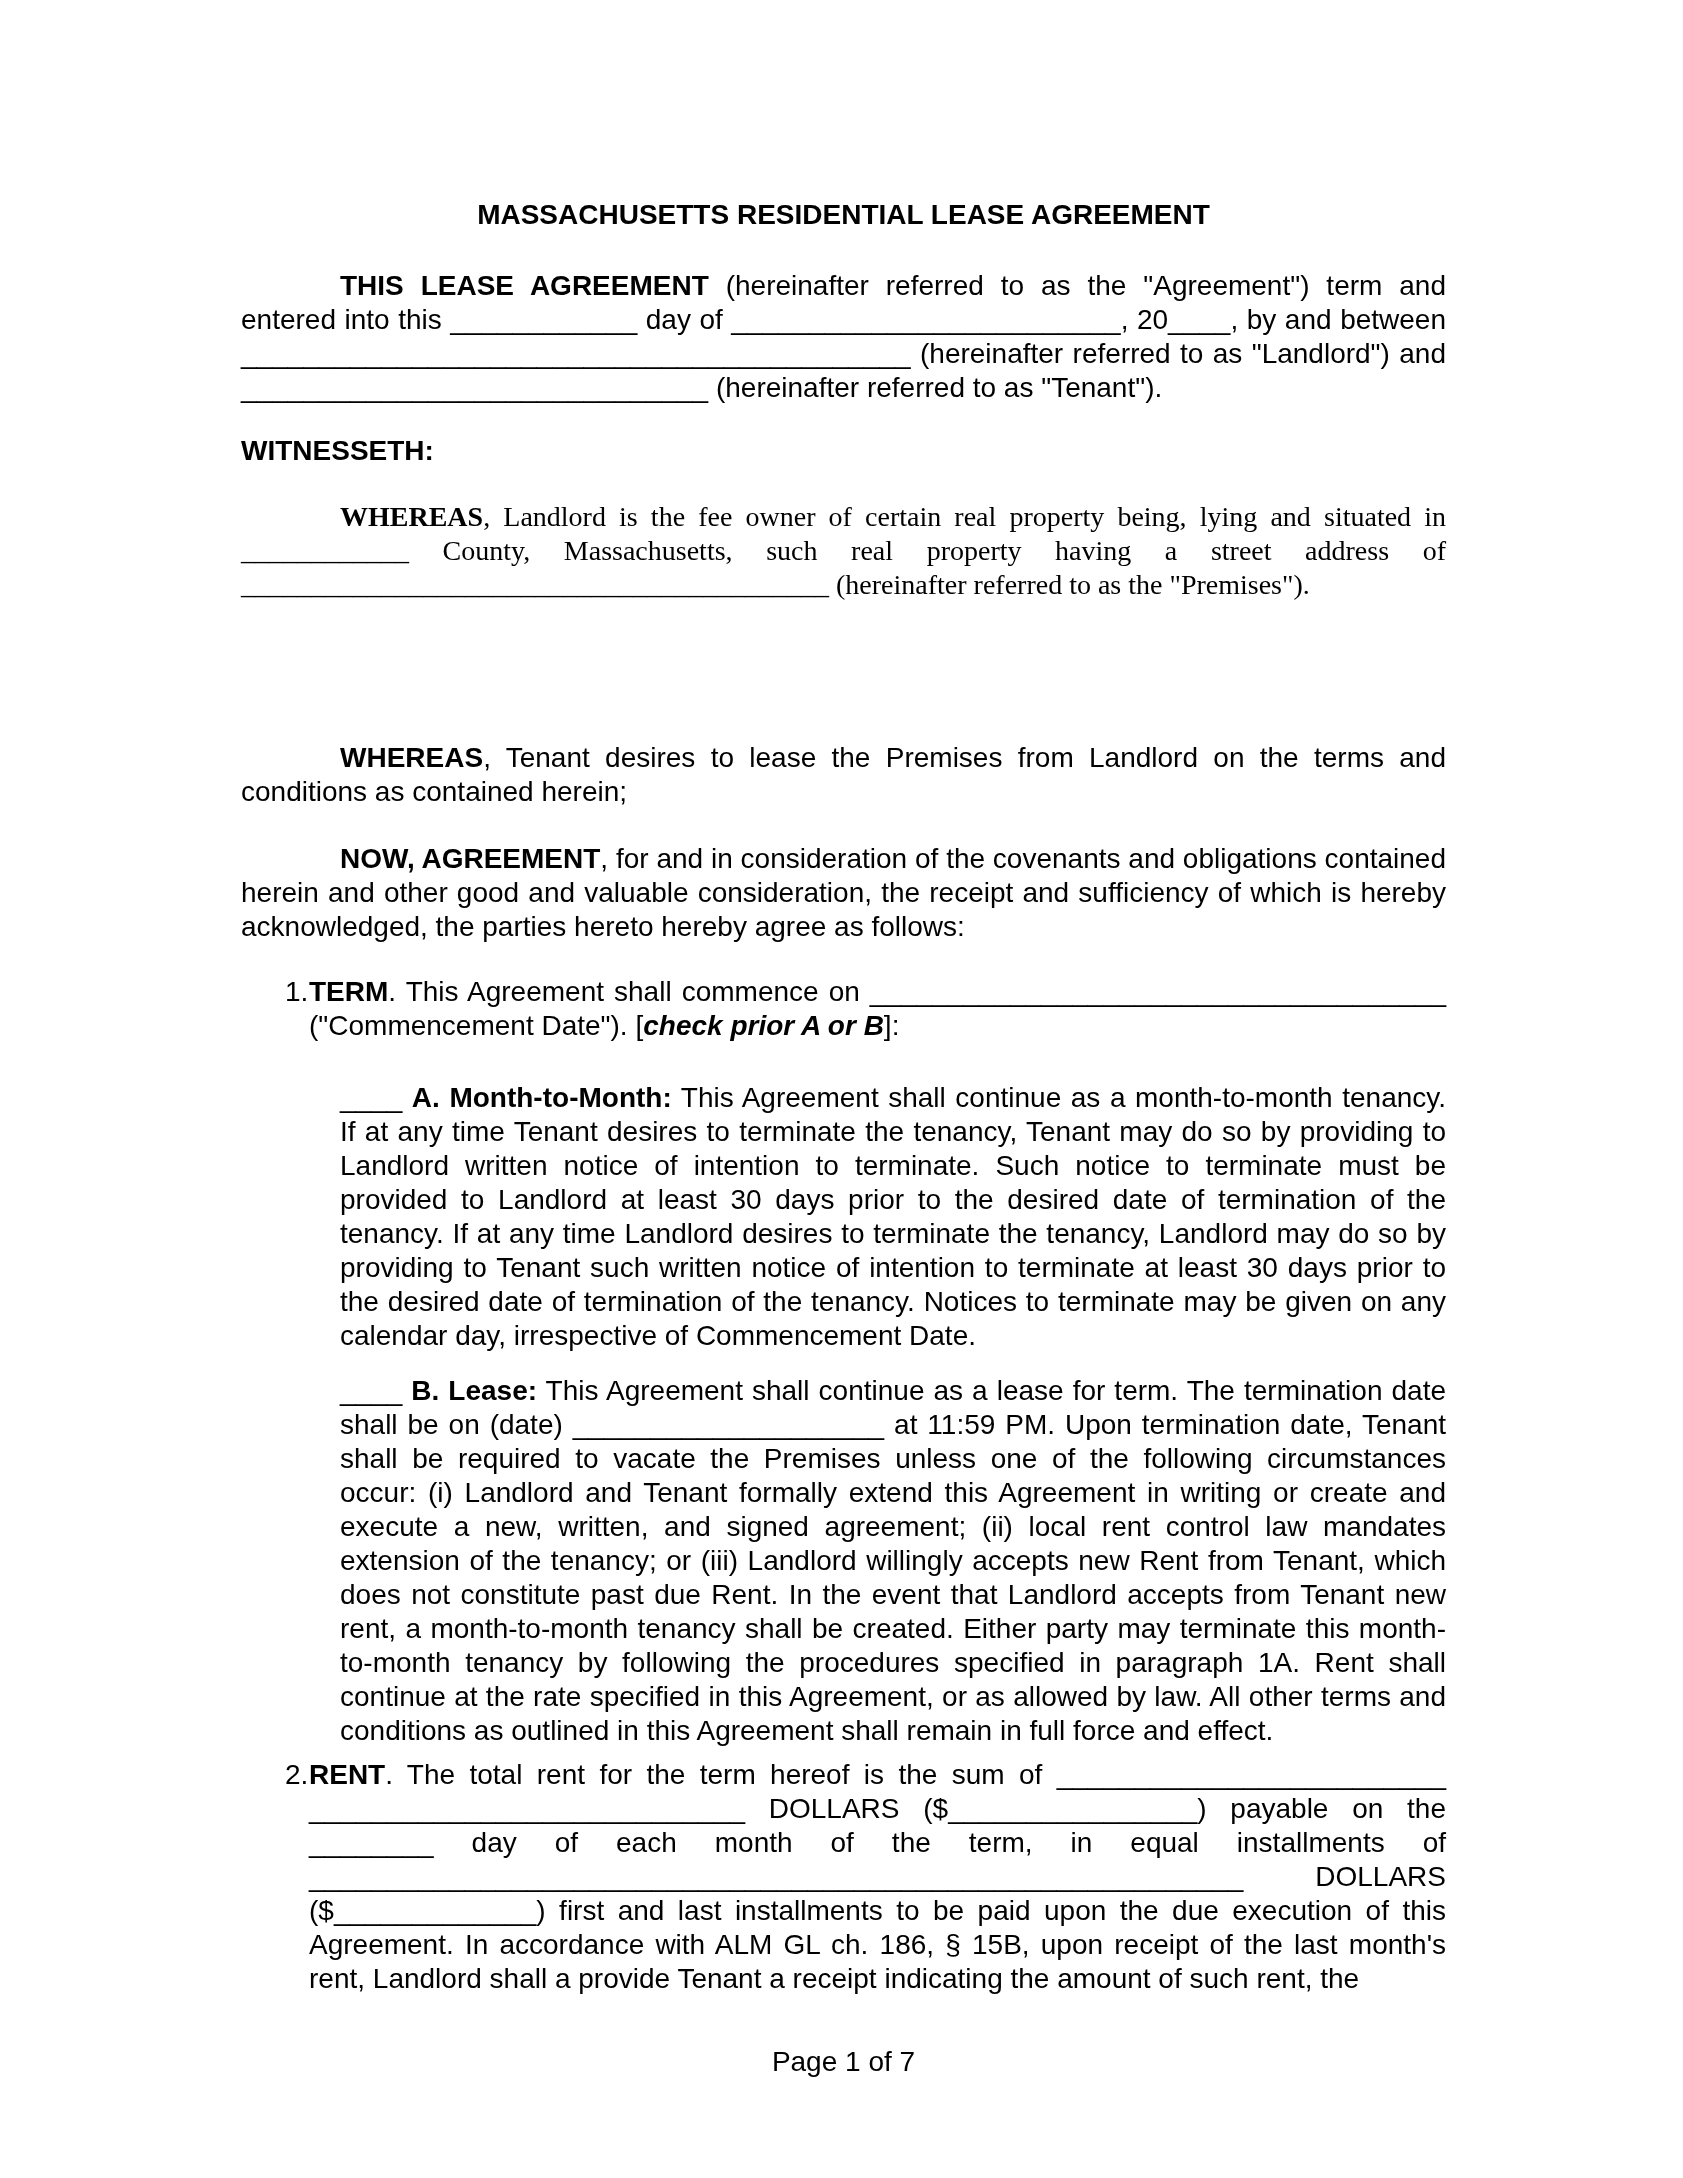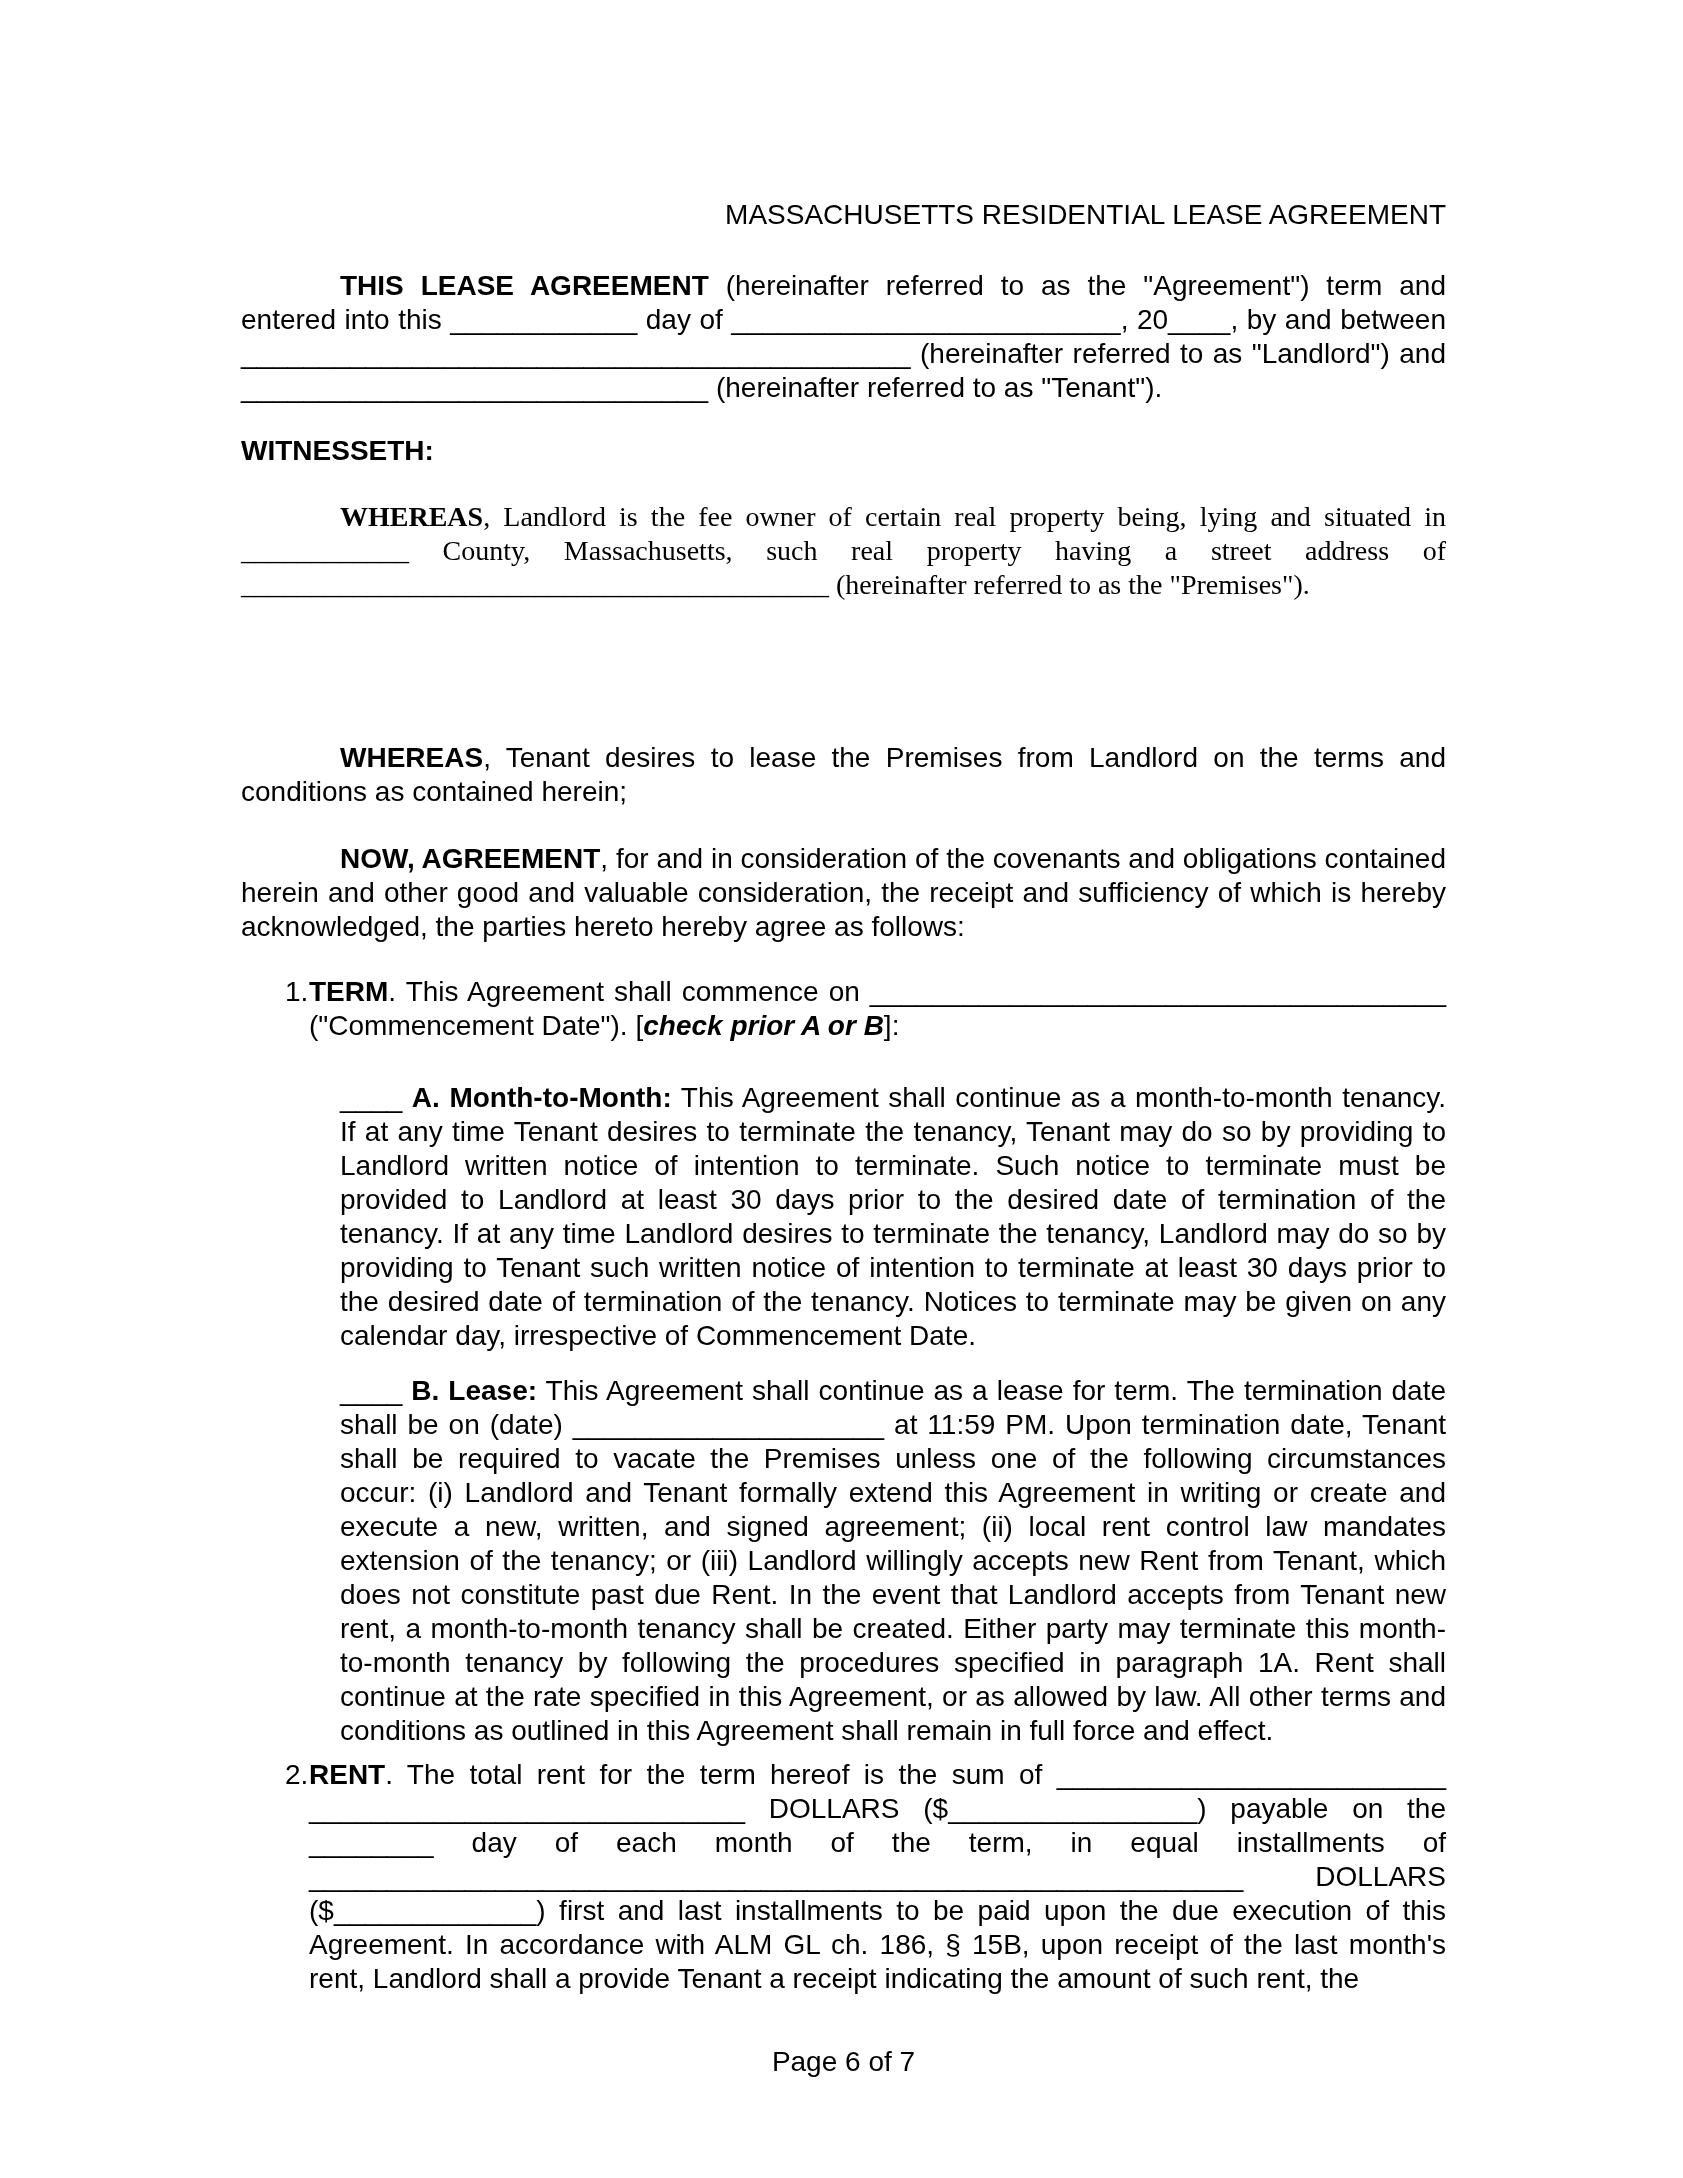--- a/index.html
+++ b/index.html
@@ -16,22 +16,22 @@
     font-family: "Liberation Sans", "DejaVu Sans", sans-serif;
     font-size: 28px;
     line-height: 34px;
     overflow: hidden;
   }
   .doc-title {
     position: absolute;
     top: 198px;
     left: 241px;
     width: 1205px;
-    text-align: right;
-    font-weight: normal;
+    text-align: center;
+    font-weight: bold;
   }
   .para {
     position: absolute;
     left: 241px;
     width: 1205px;
     text-align: justify;
     margin: 0;
   }
   .indent { text-indent: 99px; }
   .pos-intro { top: 269px; }
@@ -107,16 +107,16 @@
 
   <p class="sub-para pos-subA"><span>____ </span><b>A. Month-to-Month:</b><span> This Agreement shall continue as a month-to-month tenancy. If at any time Tenant desires to terminate the tenancy, Tenant may do so by providing to Landlord written notice of intention to terminate. Such notice to terminate must be provided to Landlord at least 30 days prior to the desired date of termination of the tenancy. If at any time Landlord desires to terminate the tenancy, Landlord may do so by providing to Tenant such written notice of intention to terminate at least 30 days prior to the desired date of termination of the tenancy. Notices to terminate may be given on any calendar day, irrespective of Commencement Date.</span></p>
 
   <p class="sub-para pos-subB"><span>____ </span><b>B. Lease:</b><span> This Agreement shall continue as a lease for term. The termination date shall be on (date) ____________________ at 11:59 PM. Upon termination date, Tenant shall be required to vacate the Premises unless one of the following circumstances occur: (i) Landlord and Tenant formally extend this Agreement in writing or create and execute a new, written, and signed agreement; (ii) local rent control law mandates extension of the tenancy; or (iii) Landlord willingly accepts new Rent from Tenant, which does not constitute past due Rent. In the event that Landlord accepts from Tenant new rent, a month-to-month tenancy shall be created. Either party may terminate this month-to-month tenancy by following the procedures specified in paragraph 1A. Rent shall continue at the rate specified in this Agreement, or as allowed by law. All other terms and conditions as outlined in this Agreement shall remain in full force and effect.</span></p>
 
   <div class="list-item pos-item2">
     <span class="li-num">2.</span>
     <div class="li-body"><b>RENT</b><span>.  The total rent for the term hereof is the sum of _________________________ ____________________________ DOLLARS ($________________) payable on the ________ day of each month of the term, in equal installments of ____________________________________________________________ DOLLARS ($_____________) first and last installments to be paid upon the due execution of this Agreement. In accordance with ALM GL ch. 186, § 15B, upon receipt of the last month's rent, Landlord shall a provide Tenant a receipt indicating the amount of such rent, the</span></div>
   </div>
 
-  <div class="doc-footer">Page 6 of 7</div>
+  <div class="doc-footer">Page 1 of 7</div>
 
 </div>
 
 
 </body></html>

